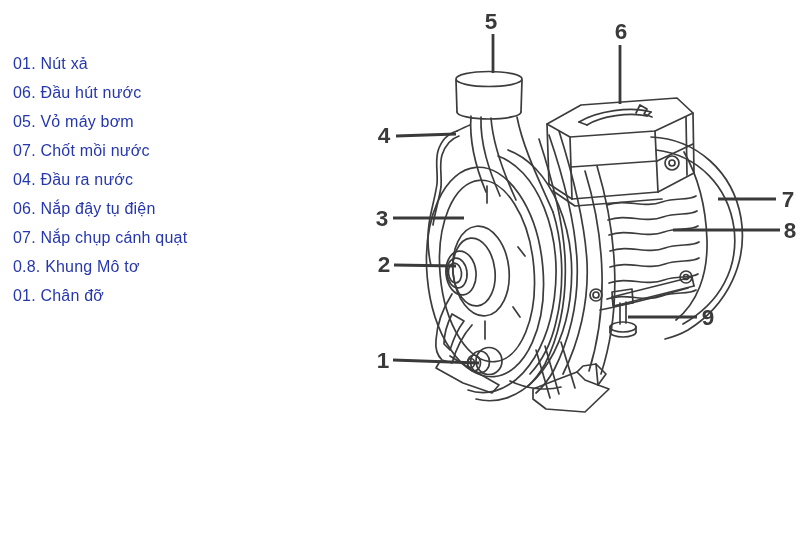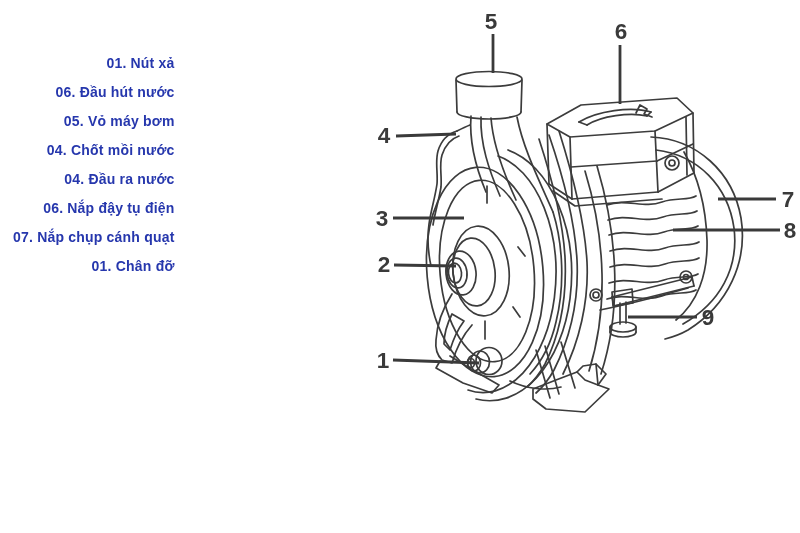--- a/index.html
+++ b/index.html
@@ -7,48 +7,48 @@
     width:800px;height:533px;
     background:#ffffff;
     position:relative;
     overflow:hidden;
     font-family:"Liberation Sans", sans-serif;
   }
   .parts-list{
     position:absolute;
     left:13px;top:49px;
     color:#2637ad;
-    font-size:14px;
+    font-size:16px;
     line-height:29px;
-    font-weight:700;
+    font-weight:400;
     letter-spacing:0.2px;
     white-space:nowrap;
-    text-align:right;
   }
   .diagram-svg{
     position:absolute;
     left:0;top:0;
   }
   .callout-num{
     font-family:"Liberation Sans", sans-serif;
     font-size:22.5px;
     font-weight:700;
   }
 </style>
 </head>
 <body>
 
 <div class="parts-list" style="color: rgb(38, 55, 173);">
   <div>01. Nút xả</div>
   <div>06. Đầu hút nước</div>
   <div>05. Vỏ máy bơm</div>
-  <div>04. Chốt mồi nước</div>
+  <div>07. Chốt mồi nước</div>
   <div>04. Đầu ra nước</div>
   <div>06. Nắp đậy tụ điện</div>
   <div>07. Nắp chụp cánh quạt</div>
+  <div>0.8. Khung Mô tơ</div>
   <div>01. Chân đỡ</div>
 </div>
 
 <svg class="diagram-svg" width="800" height="533" viewBox="0 0 800 533">
 
   <g fill="none" stroke="#3c3c3c" stroke-width="1.7" stroke-linecap="round" stroke-linejoin="round">
 
     <g>
       <ellipse cx="489" cy="79" rx="33" ry="7.5"></ellipse>
       <path d="M456,80 L457,112"></path>

